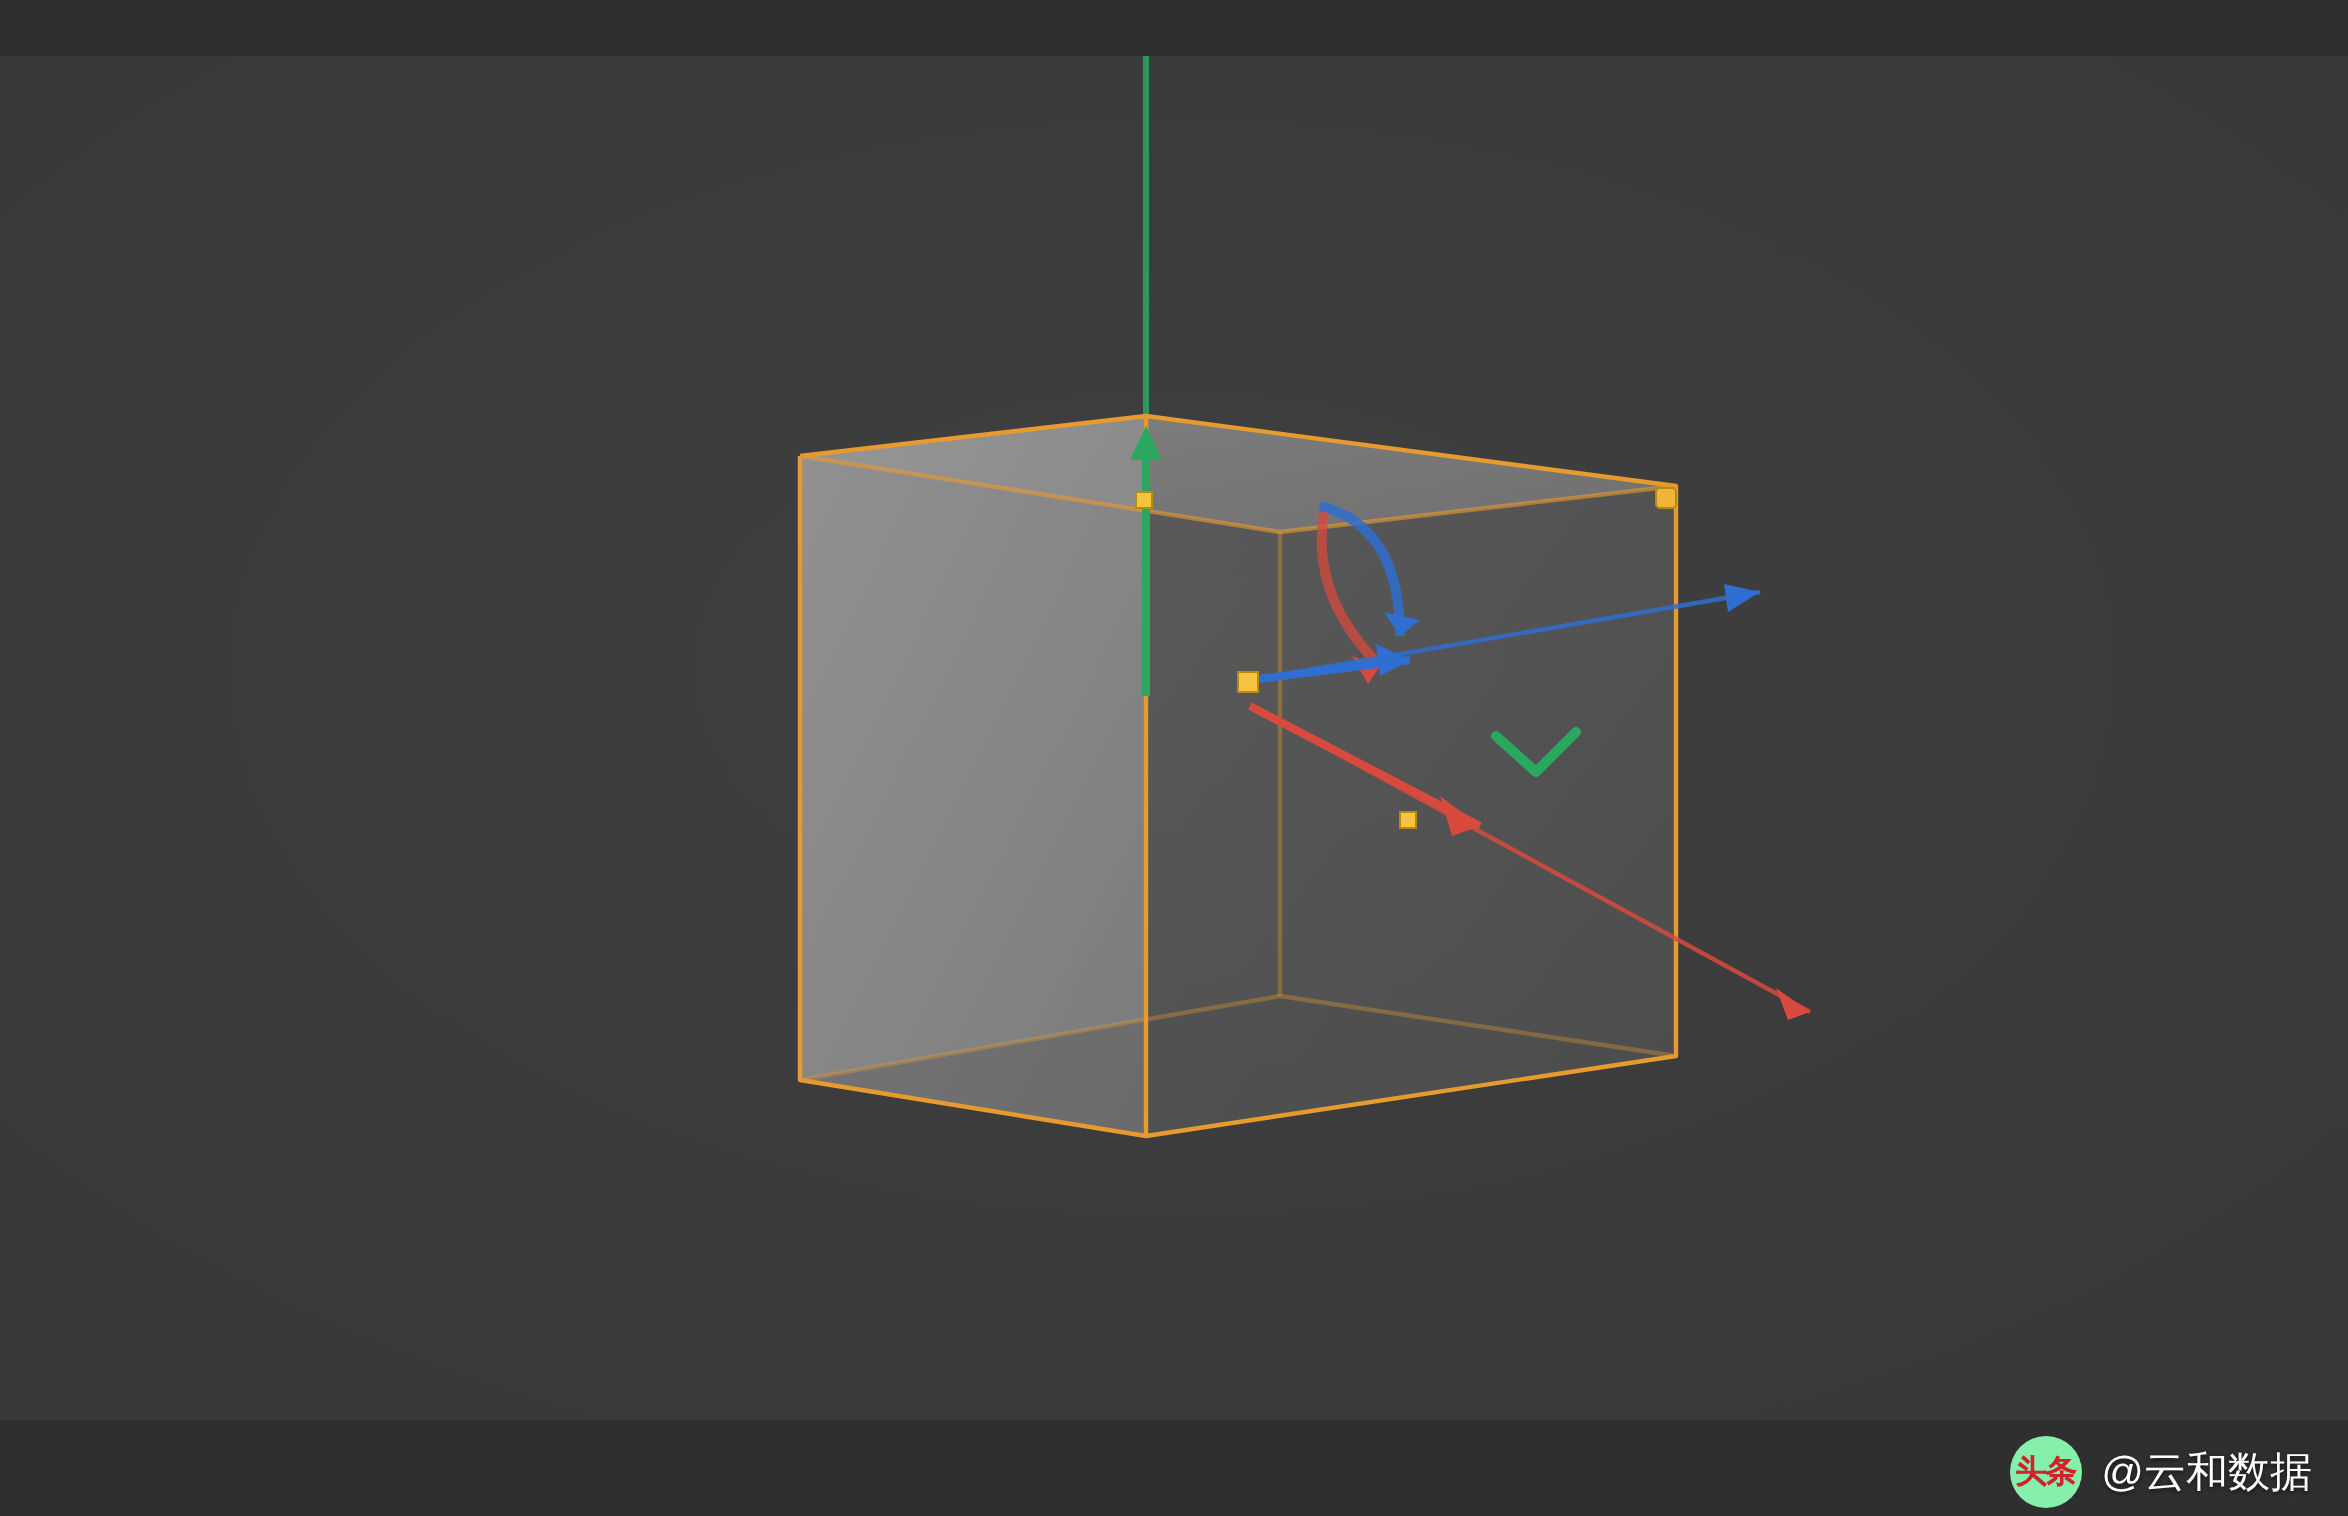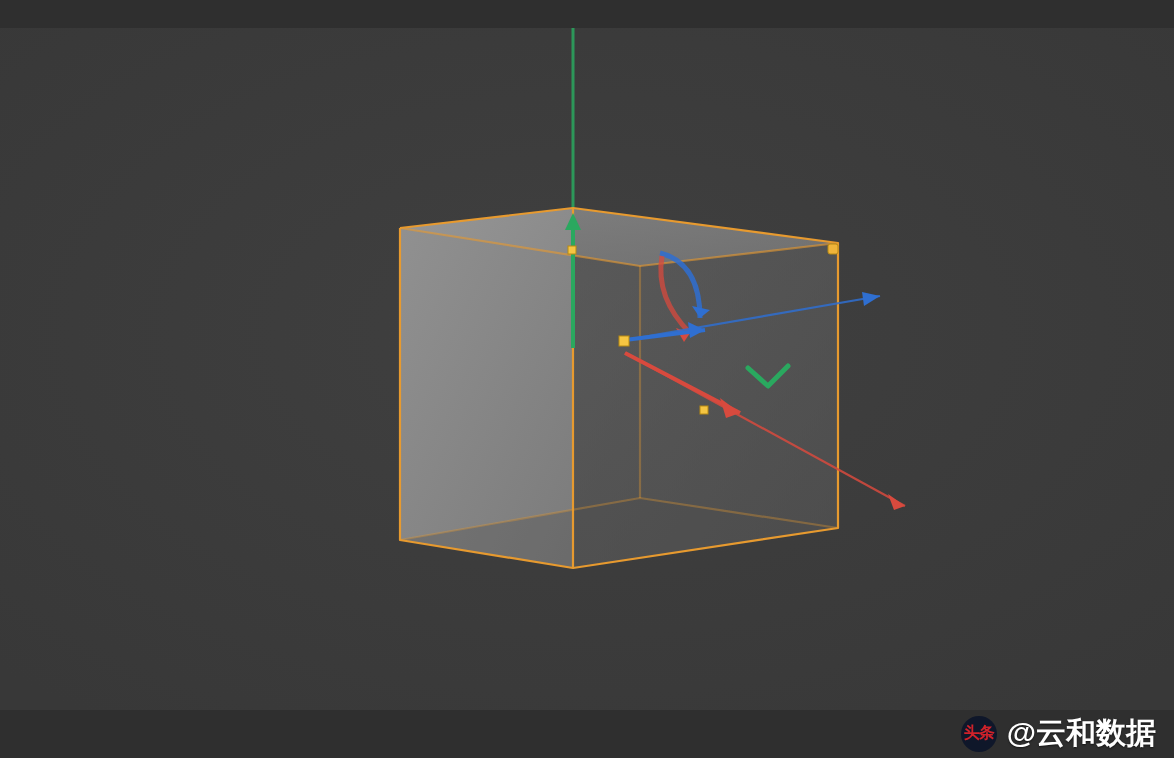--- a/index.html
+++ b/index.html
@@ -42,32 +42,32 @@
     display: flex;
     align-items: center;
     gap: 10px;
     color: #ffffff;
     user-select: none;
   }
   .watermark-logo {
     width: 36px;
     height: 36px;
     border-radius: 50%;
-    background: #0f172a;
+    background: #86efac;
     color: #d0222a;
     font-weight: 700;
     font-size: 16px;
     display: flex;
     align-items: center;
     justify-content: center;
     letter-spacing: -1px;
   }
   .watermark-text {
-    font-size: 30px;
-    font-weight: 700;
+    font-size: 21px;
+    font-weight: 400;
     text-shadow: 0 1px 2px rgba(0,0,0,0.6);
     white-space: nowrap;
   }
 </style>
 </head>
 <body>
 
 <div class="top-bar"></div>
 
 <div class="viewport">

